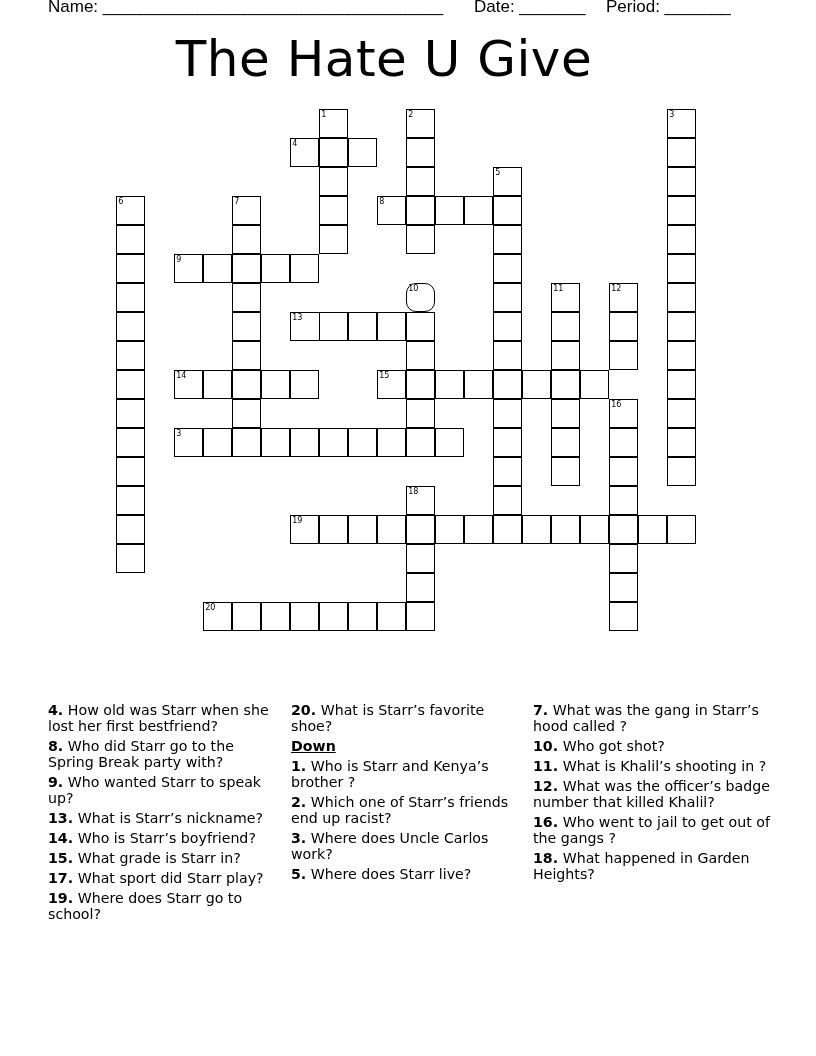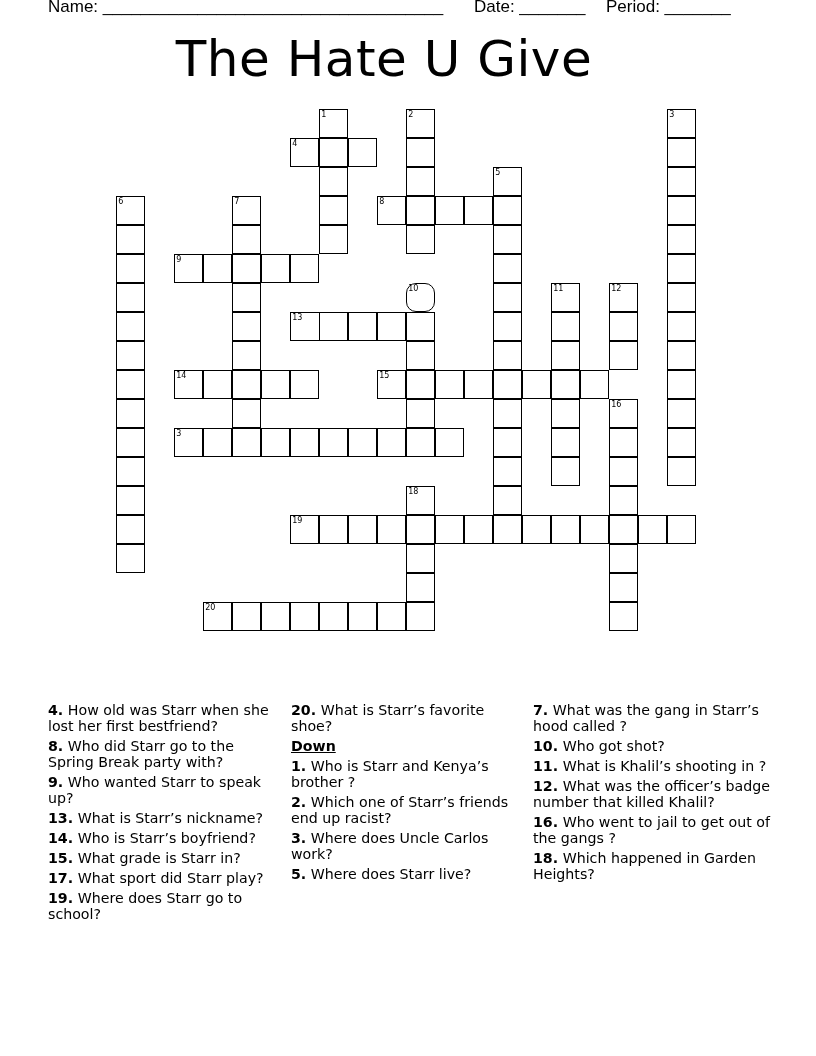--- a/index.html
+++ b/index.html
@@ -226,14 +226,14 @@
   <div class="clue"><span class="n">3.</span> <span>Where does Uncle Carlos work?</span></div>
   <div class="clue"><span class="n">5.</span> <span>Where does Starr live?</span></div>
 </div>
 
 <div class="clues col3">
   <div class="clue"><span class="n">7.</span> <span>What was the gang in Starr’s hood called ?</span></div>
   <div class="clue"><span class="n">10.</span> <span>Who got shot?</span></div>
   <div class="clue"><span class="n">11.</span> <span>What is Khalil’s shooting in ?</span></div>
   <div class="clue"><span class="n">12.</span> <span>What was the officer’s badge number that killed Khalil?</span></div>
   <div class="clue"><span class="n">16.</span> <span>Who went to jail to get out of the gangs ?</span></div>
-  <div class="clue"><span class="n">18.</span> <span>Which happened in Garden Heights?</span></div>
+  <div class="clue"><span class="n">18.</span> <span>What happened in Garden Heights?</span></div>
 </div>
 
 </body></html>

